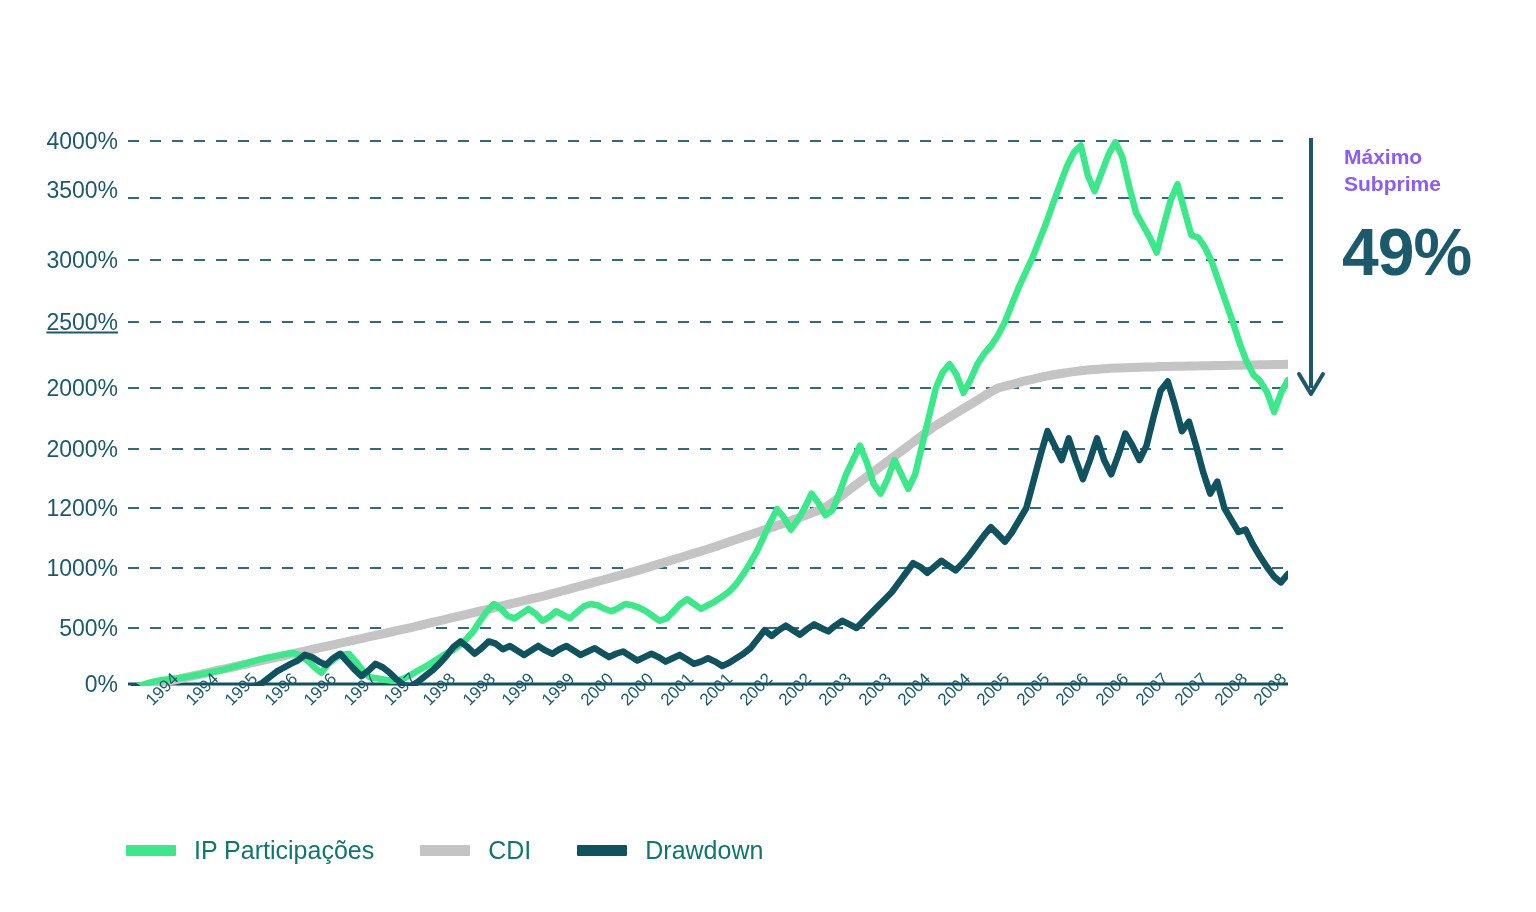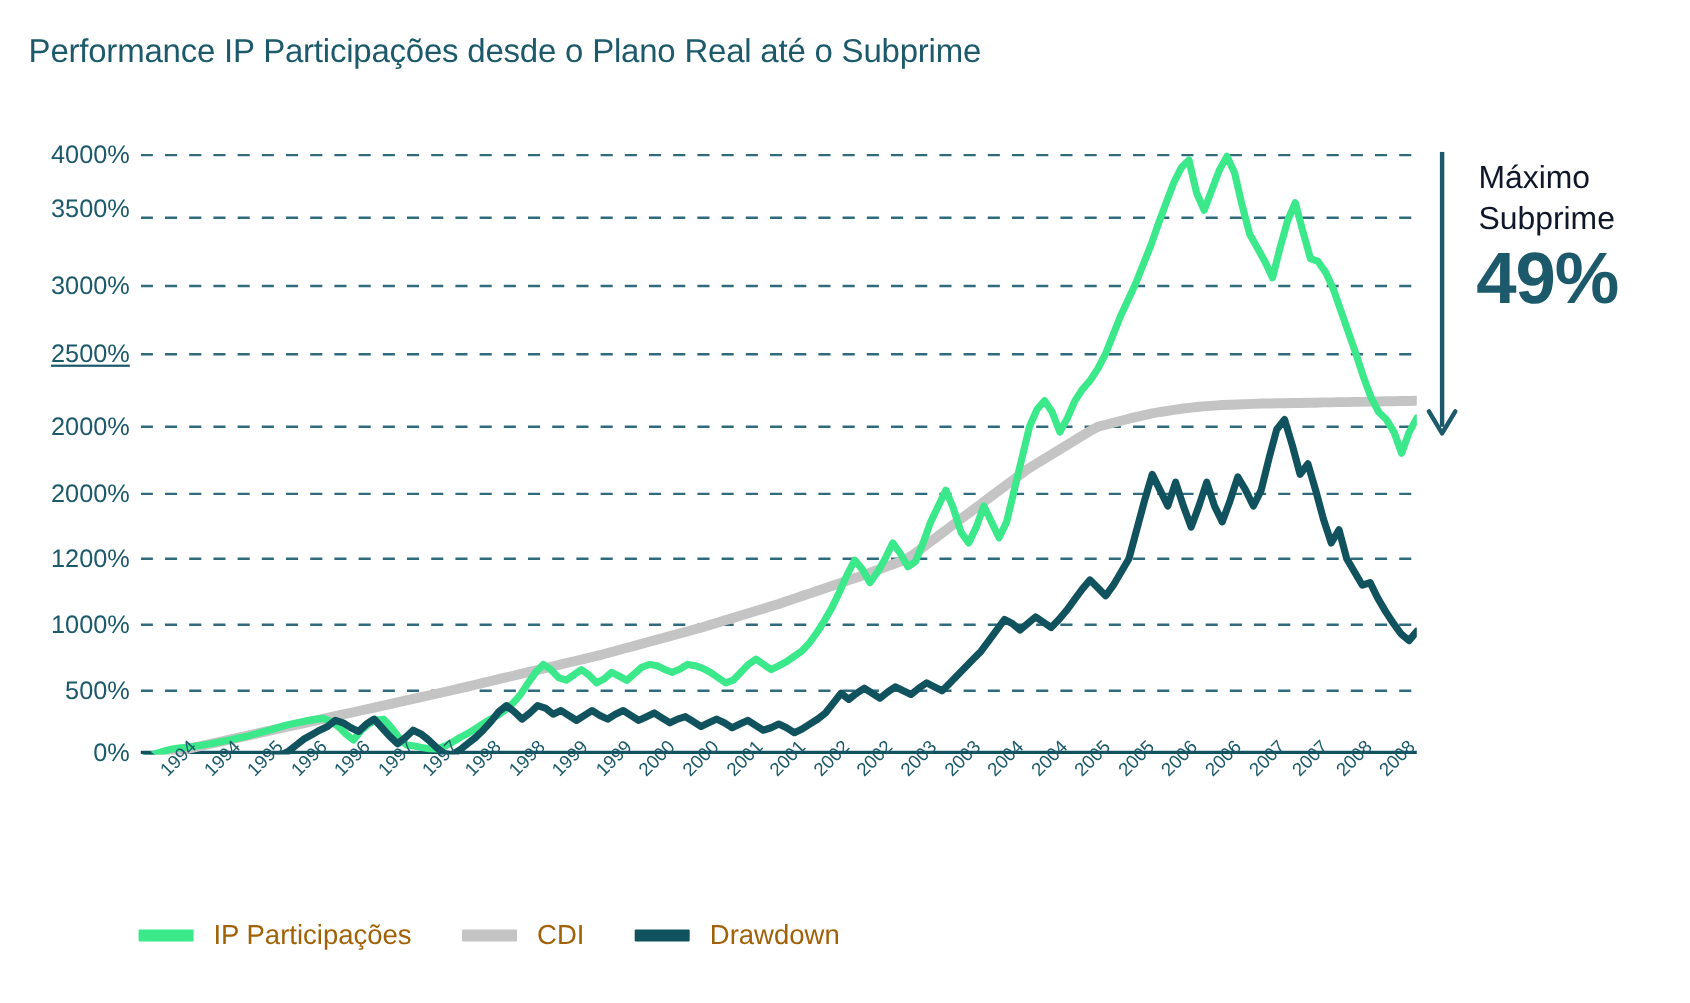--- a/index.html
+++ b/index.html
@@ -41,48 +41,47 @@
     font-size: 17px; font-weight: 500; color: #1C5A6B;
     transform-origin: left top; transform: rotate(-45deg);
     white-space: nowrap;
   }
 
   
   #annotation { position: absolute; left: 1296px; top: 130px; width: 240px; height: 290px; }
   #dd-arrow { position: absolute; left: 0px; top: 8px; width: 30px; height: 270px; }
   .dd-label {
     position: absolute; left: 48px; top: 14px;
-    font-size: 29px; font-weight: 400; line-height: 1.28;
-    color: #0f172a; white-space: nowrap;
+    font-size: 21px; font-weight: 700; line-height: 1.28;
+    color: #8b5cf6; white-space: nowrap;
   }
   .dd-value {
     position: absolute; left: 46px; top: 84px;
     font-size: 66px; font-weight: 700; letter-spacing: -1px;
     color: #1C5A6B; white-space: nowrap;
   }
 
   
   #legend {
     position: absolute; left: 126px; top: 836px;
     display: flex; align-items: center; gap: 0px;
   }
   .legend-item { display: flex; align-items: center; }
   .legend-swatch { width: 50px; height: 11px; border-radius: 1px; flex: none; }
   .legend-label {
     margin-left: 18px; font-size: 25px; font-weight: 500;
-    color: #a16207; white-space: nowrap;
+    color: #0f766e; white-space: nowrap;
   }
   .legend-gap { width: 46px; }
 </style>
 </head>
 <body>
 
 <div id="root">
 
-  <div class="chart-title">Performance IP Participações desde o Plano Real até o Subprime</div>
 
   <div id="y-axis">
       <div class="y-tick" style="top: 11px;">4000%</div>
       <div class="y-tick" style="top: 60px;">3500%</div>
       <div class="y-tick" style="top: 130px;">3000%</div>
       <div class="y-tick" style="top: 192px; text-decoration: underline;">2500%</div>
       <div class="y-tick" style="top: 258px;">2000%</div>
       <div class="y-tick" style="top: 319px;">2000%</div>
       <div class="y-tick" style="top: 378px;">1200%</div>
       <div class="y-tick" style="top: 438px;">1000%</div>

